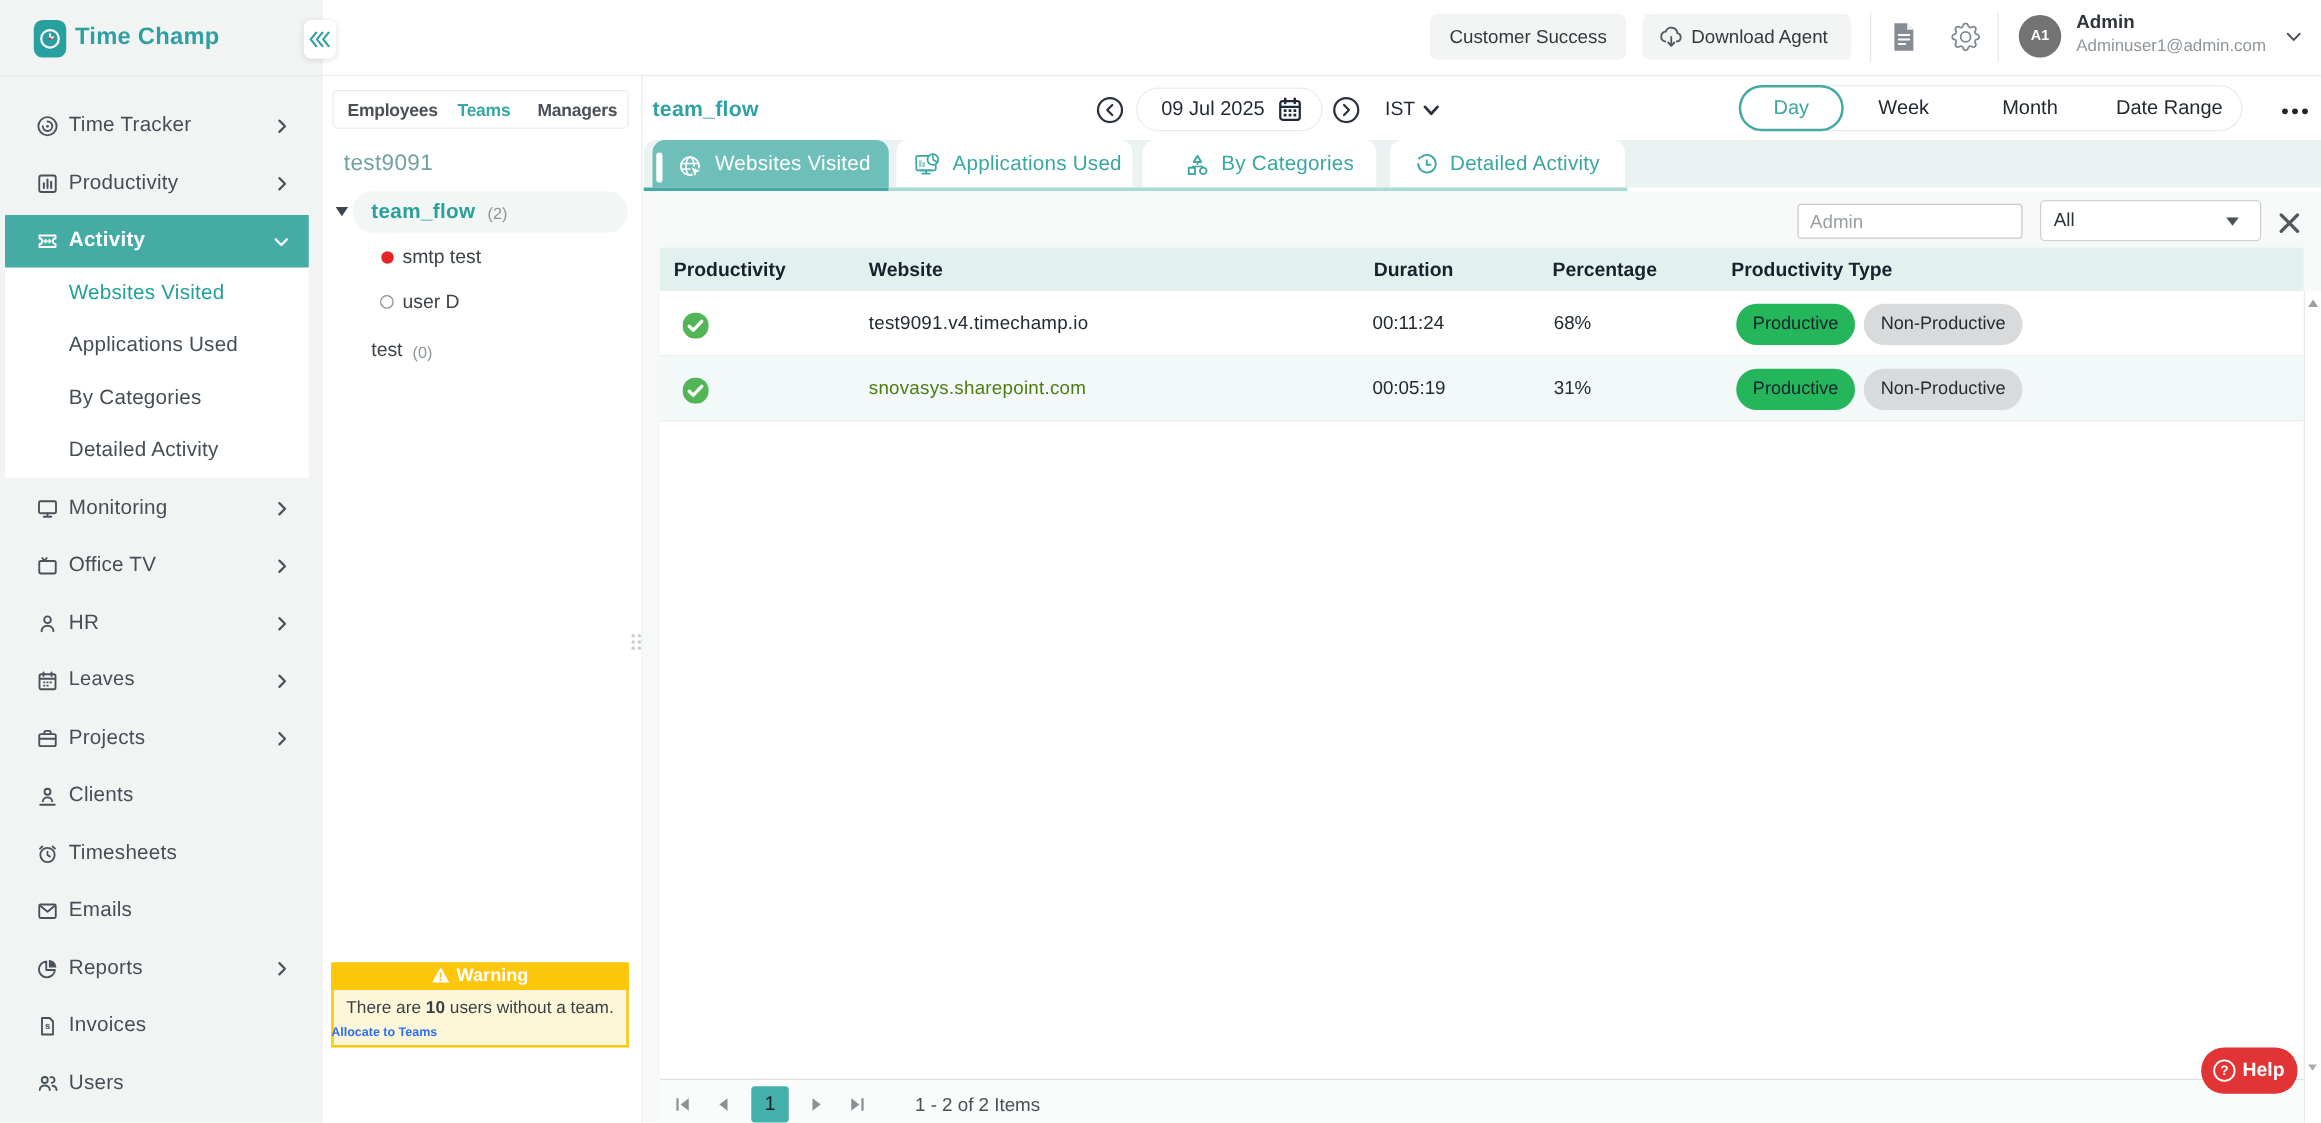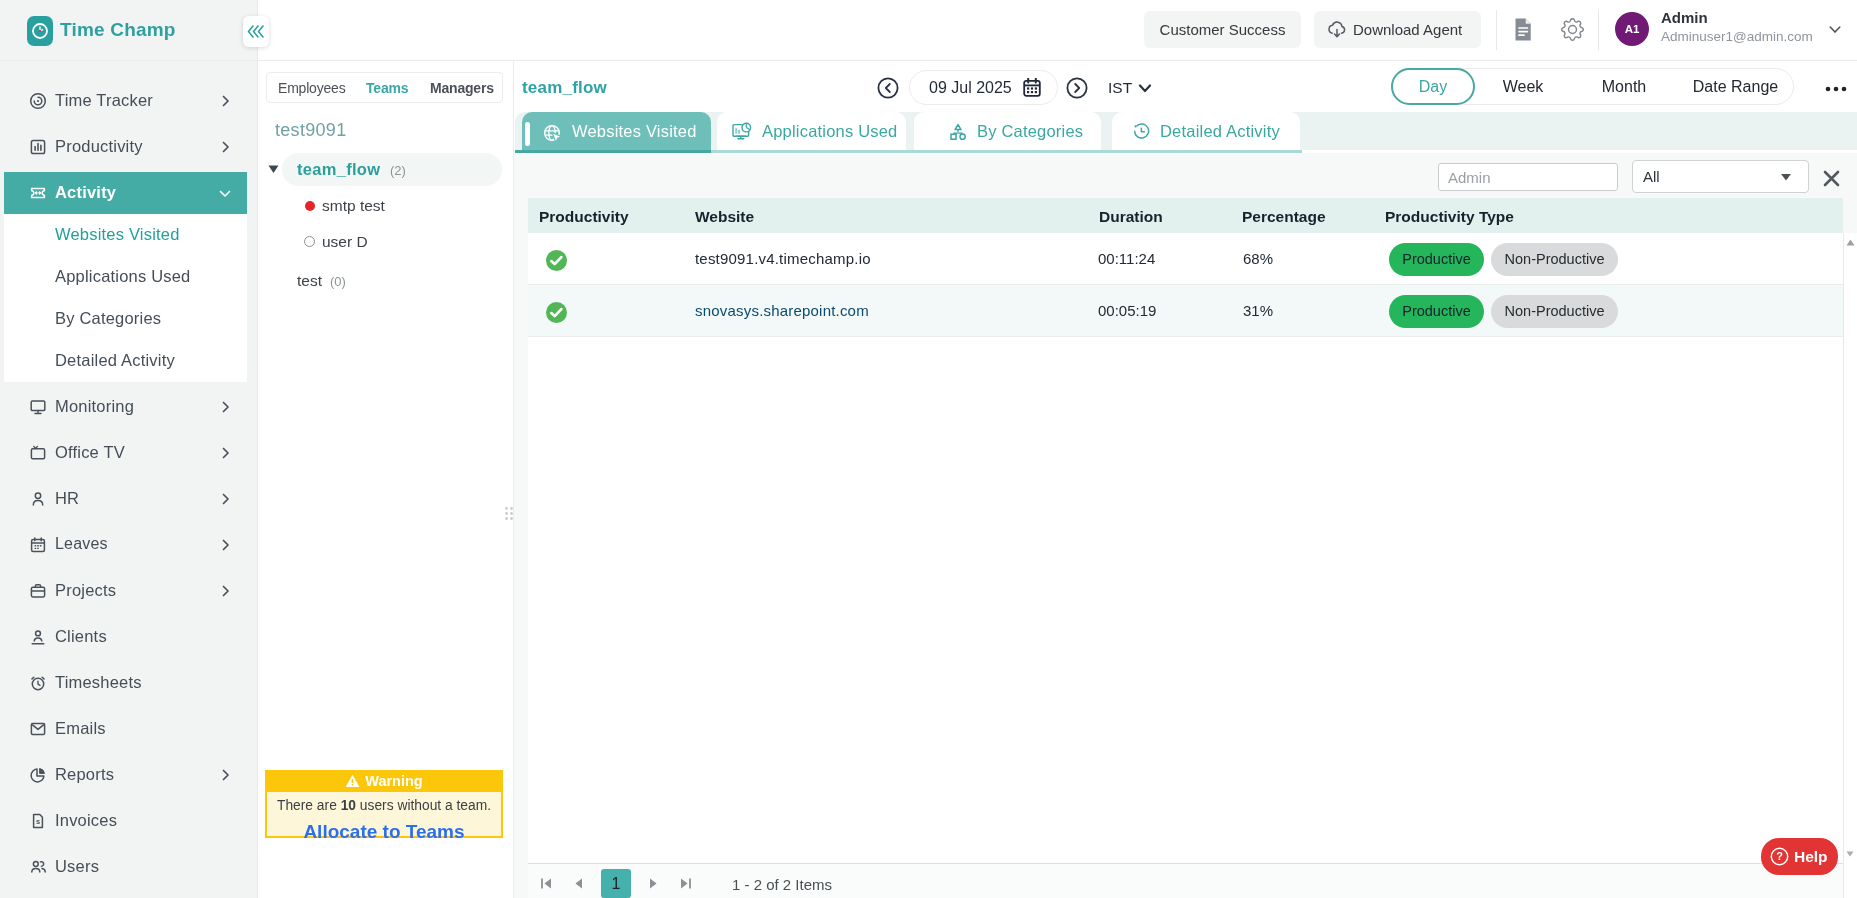--- a/index.html
+++ b/index.html
@@ -133,21 +133,21 @@
 <div class="abs" style="left:55px;top:811px;font-size:16.5px;color:#454e57;letter-spacing:.2px">Invoices</div>
 <svg class="abs" style="left:29px;top:858px" width="18" height="18" viewBox="0 0 18 18">
     <circle cx="6.8" cy="6" r="2.4" fill="none" stroke="#49525a" stroke-width="1.5"></circle>
     <path d="M2.8 14c0-2.2 1.8-3.6 4-3.6s4 1.4 4 3.6" fill="none" stroke="#49525a" stroke-width="1.5" stroke-linecap="round"></path>
     <path d="M11.4 3.9a2.3 2.3 0 1 1 1 4.4M13 10.6c1.9.3 3.2 1.5 3.2 3.4" fill="none" stroke="#49525a" stroke-width="1.5" stroke-linecap="round"></path>
   </svg>
 <div class="abs" style="left:55px;top:857px;font-size:16.5px;color:#454e57;letter-spacing:.2px">Users</div>
 
 <div class="abs" style="left:258px;top:61px;width:256px;height:837px;background:#fff;border-right:1px solid #e9eded"></div>
 <div class="abs" style="left:266px;top:72px;width:237px;height:31px;background:#fff;border:1px solid #ececec;border-radius:4px"></div>
-<div class="abs" style="left:278px;top:80px;font-size:14px;font-weight:normal;color:#4b5157;letter-spacing:-.2px">Employees</div>
+<div class="abs" style="left:278px;top:80px;font-size:14px;font-weight:bold;color:#4b5157;letter-spacing:-.2px">Employees</div>
 <div class="abs" style="left:366px;top:80px;font-size:14px;font-weight:bold;color:#3aa8a2;letter-spacing:-.2px">Teams</div>
 <div class="abs" style="left:430px;top:80px;font-size:14px;font-weight:bold;color:#4b5157;letter-spacing:-.2px">Managers</div>
 <div class="abs" style="left:275px;top:120px;font-size:18px;color:#71a1a2;letter-spacing:.3px">test9091</div>
 <div class="abs" style="left:282px;top:153px;width:220px;height:33px;background:#f2f6f5;border-radius:16px"></div>
 <svg class="abs" style="left:268px;top:165px" width="11" height="9" viewBox="0 0 11 9">
     <path d="M0.5 0.5h10L5.5 8z" fill="#3c4650"></path>
   </svg>
 <div class="abs" style="left:297px;top:160px;font-size:16.5px;font-weight:bold;color:#2aa09b;letter-spacing:.3px">team_flow</div>
 <div class="abs" style="left:390px;top:163px;font-size:13px;color:#8d9499">(2)</div>
 <div class="abs" style="left:305px;top:201px;width:10px;height:10px;border-radius:50%;background:#e5252a"></div>
@@ -164,41 +164,41 @@
     <circle cx="2.5" cy="12.5" r="1.4" fill="#c9cdd0"></circle>
     <circle cx="7.5" cy="12.5" r="1.4" fill="#c9cdd0"></circle>
   </svg>
 <div class="abs" style="left:265px;top:770px;width:238px;height:68px;background:#fdf6d8;border:2px solid #fcc70b"></div>
 <div class="abs" style="left:265px;top:770px;width:238px;height:22px;background:#fcc70b;color:#fff;font-weight:bold;font-size:14.5px;text-align:center;line-height:22px"><svg style="display:inline-block;vertical-align:-2px;margin-right:5px" width="15" height="14" viewBox="0 0 15 14">
       <path d="M7.5 0.8L14.4 13H0.6z" fill="#fff"></path>
       <rect x="6.7" y="5" width="1.6" height="4" fill="#fcc70b"></rect>
       <rect x="6.7" y="10" width="1.6" height="1.6" fill="#fcc70b"></rect>
     </svg>Warning</div>
 <div class="abs" style="left:265px;top:798px;width:238px;font-size:13.8px;color:#3a3f44;text-align:center">There are <b>10</b> users without a team.</div>
-<div class="abs" style="left:265px;top:821px;width:238px;font-size:19px;font-weight:bold;color:#2a6ff2;text-align:center">Allocate to Teams</div>
+<div class="abs" style="left:265px;top:821px;width:238px;font-size:10px;font-weight:bold;color:#2a6ff2;text-align:left">Allocate to Teams</div>
 
 <div class="abs" style="left:1144px;top:11px;width:157px;height:37px;background:#f3f4f4;border-radius:6px;font-size:15px;color:#34393e;text-align:center;line-height:37px">Customer Success</div>
 <div class="abs" style="left:1314px;top:11px;width:167px;height:37px;background:#f3f4f4;border-radius:6px"></div>
 <svg class="abs" style="left:1327px;top:20px" width="20" height="19" viewBox="0 0 20 19">
     <path d="M5.2 13.2A4 4 0 0 1 5.6 5.3a4.8 4.8 0 0 1 9.3 1.2 3.4 3.4 0 0 1-.4 6.7" fill="none" stroke="#555b60" stroke-width="1.5" stroke-linecap="round"></path>
     <path d="M10 9.5v7M7.5 14l2.5 2.7L12.5 14" fill="none" stroke="#555b60" stroke-width="1.5" stroke-linecap="round" stroke-linejoin="round"></path>
   </svg>
 <div class="abs" style="left:1353px;top:21px;font-size:15px;color:#34393e">Download Agent</div>
 <div class="abs" style="left:1496px;top:10px;width:1px;height:40px;background:#e8e8e8"></div>
 <div class="abs" style="left:1598px;top:10px;width:1px;height:40px;background:#e8e8e8"></div>
 <svg class="abs" style="left:1513px;top:17px" width="20" height="25" viewBox="0 0 20 25">
     <path d="M2.5 1.5h10.2l5 5.2V23.5H2.5z" fill="#858c93"></path>
     <path d="M12.7 1.5v5.2h5" fill="#fff" opacity=".85"></path>
     <path d="M6 11h8.4M6 14.6h8.4M6 18.2h5" stroke="#fff" stroke-width="1.7" stroke-linecap="round"></path>
   </svg>
 <svg class="abs" style="left:1561px;top:18px" width="23" height="23" viewBox="0 0 16 16">
     <path fill="#7f868d" d="M8 4.754a3.246 3.246 0 1 0 0 6.492 3.246 3.246 0 0 0 0-6.492zM5.754 8a2.246 2.246 0 1 1 4.492 0 2.246 2.246 0 0 1-4.492 0z"></path>
     <path fill="#7f868d" d="M9.796 1.343c-.527-1.79-3.065-1.79-3.592 0l-.094.319a.873.873 0 0 1-1.255.52l-.292-.16c-1.64-.892-3.433.902-2.54 2.541l.159.292a.873.873 0 0 1-.52 1.255l-.319.094c-1.79.527-1.79 3.065 0 3.592l.319.094a.873.873 0 0 1 .52 1.255l-.16.292c-.892 1.64.901 3.434 2.541 2.54l.292-.159a.873.873 0 0 1 1.255.52l.094.319c.527 1.79 3.065 1.79 3.592 0l.094-.319a.873.873 0 0 1 1.255-.52l.292.16c1.64.893 3.434-.902 2.54-2.541l-.159-.292a.873.873 0 0 1 .52-1.255l.319-.094c1.79-.527 1.79-3.065 0-3.592l-.319-.094a.873.873 0 0 1-.52-1.255l.16-.292c.893-1.64-.902-3.433-2.541-2.54l-.292.159a.873.873 0 0 1-1.255-.52l-.094-.319zm-2.633.283c.246-.835 1.428-.835 1.674 0l.094.319a1.873 1.873 0 0 0 2.693 1.115l.291-.16c.764-.415 1.6.42 1.184 1.185l-.159.292a1.873 1.873 0 0 0 1.116 2.692l.318.094c.835.246.835 1.428 0 1.674l-.319.094a1.873 1.873 0 0 0-1.115 2.693l.16.291c.415.764-.42 1.6-1.185 1.184l-.291-.159a1.873 1.873 0 0 0-2.693 1.116l-.094.318c-.246.835-1.428.835-1.674 0l-.094-.319a1.873 1.873 0 0 0-2.692-1.115l-.292.16c-.764.415-1.6-.42-1.184-1.185l.159-.291A1.873 1.873 0 0 0 1.945 8.93l-.319-.094c-.835-.246-.835-1.428 0-1.674l.319-.094A1.873 1.873 0 0 0 3.06 4.377l-.16-.292c-.415-.764.42-1.6 1.185-1.184l.292.159a1.873 1.873 0 0 0 2.692-1.115l.094-.319z"></path>
   </svg>
-<div class="abs" style="left:1615px;top:12px;width:34px;height:34px;border-radius:50%;background:#701a75;color:#fff;font-size:11.5px;font-weight:bold;text-align:center;line-height:34px">A1</div>
+<div class="abs" style="left:1615px;top:12px;width:34px;height:34px;border-radius:50%;background:#737373;color:#fff;font-size:11.5px;font-weight:bold;text-align:center;line-height:34px">A1</div>
 <div class="abs" style="left:1661px;top:9px;font-size:15px;font-weight:bold;color:#2f343a">Admin</div>
 <div class="abs" style="left:1661px;top:29px;font-size:13.5px;color:#8e959b">Adminuser1@admin.com</div>
 <svg class="abs" style="left:1829px;top:26px" width="12" height="7" viewBox="0 0 12 7">
     <path d="M1.2 1L6 6L10.8 1" stroke="#4a5055" stroke-width="1.5" fill="none" stroke-linecap="round"></path>
   </svg>
 
 <div class="abs" style="left:522px;top:78px;font-size:17px;font-weight:bold;color:#2fa2a6;letter-spacing:.2px">team_flow</div>
 <svg class="abs" style="left:877px;top:77px" width="22" height="22" viewBox="0 0 22 22">
     <circle cx="11" cy="11" r="9.6" fill="none" stroke="#2a323e" stroke-width="1.8"></circle>
     <path d="M12.8 7L8.8 11l4 4" fill="none" stroke="#2a323e" stroke-width="1.8" stroke-linecap="round" stroke-linejoin="round"></path>
@@ -302,21 +302,21 @@
   </svg>
 <div class="abs" style="left:695px;top:250px;font-size:15px;color:#222b33;letter-spacing:.2px">test9091.v4.timechamp.io</div>
 <div class="abs" style="left:1098px;top:250px;font-size:15px;color:#222b33">00:11:24</div>
 <div class="abs" style="left:1243px;top:250px;font-size:15px;color:#222b33">68%</div>
 <div class="abs" style="left:1389px;top:243px;width:95px;height:33px;border-radius:17px;background:#25b55b;color:#13242c;font-size:14.5px;text-align:center;line-height:33px">Productive</div>
 <div class="abs" style="left:1491px;top:243px;width:127px;height:33px;border-radius:17px;background:#d9dadb;color:#272c30;font-size:14.5px;text-align:center;line-height:33px">Non-Productive</div>
 <svg class="abs" style="left:546px;top:302px" width="21" height="21" viewBox="0 0 22 22">
     <circle cx="11" cy="11" r="11" fill="#52b556"></circle>
     <path d="M5.6 11.6l3.5 3.2 7-7.4" fill="none" stroke="#fff" stroke-width="2.8" stroke-linecap="round" stroke-linejoin="round"></path>
   </svg>
-<div class="abs" style="left:695px;top:302px;font-size:15px;color:#0c4a6e;letter-spacing:.2px">snovasys.sharepoint.com</div>
+<div class="abs" style="left:695px;top:302px;font-size:15px;color:#4d7c0f;letter-spacing:.2px">snovasys.sharepoint.com</div>
 <div class="abs" style="left:1098px;top:302px;font-size:15px;color:#222b33">00:05:19</div>
 <div class="abs" style="left:1243px;top:302px;font-size:15px;color:#222b33">31%</div>
 <div class="abs" style="left:1389px;top:295px;width:95px;height:33px;border-radius:17px;background:#25b55b;color:#13242c;font-size:14.5px;text-align:center;line-height:33px">Productive</div>
 <div class="abs" style="left:1491px;top:295px;width:127px;height:33px;border-radius:17px;background:#d9dadb;color:#272c30;font-size:14.5px;text-align:center;line-height:33px">Non-Productive</div>
 <div class="abs" style="left:1843px;top:233px;width:14px;height:665px;background:#fff;border-left:1px solid #e7e9e9"></div>
 <svg class="abs" style="left:1846px;top:239px" width="9" height="7" viewBox="0 0 9 7">
     <path d="M4.5 0.5L8.5 6.5H0.5z" fill="#9aa0a3"></path>
   </svg>
 <svg class="abs" style="left:1846px;top:851px" width="8" height="6" viewBox="0 0 8 6">
     <path d="M0.5 0.5h7L4 5.5z" fill="#a8aeb1"></path>

